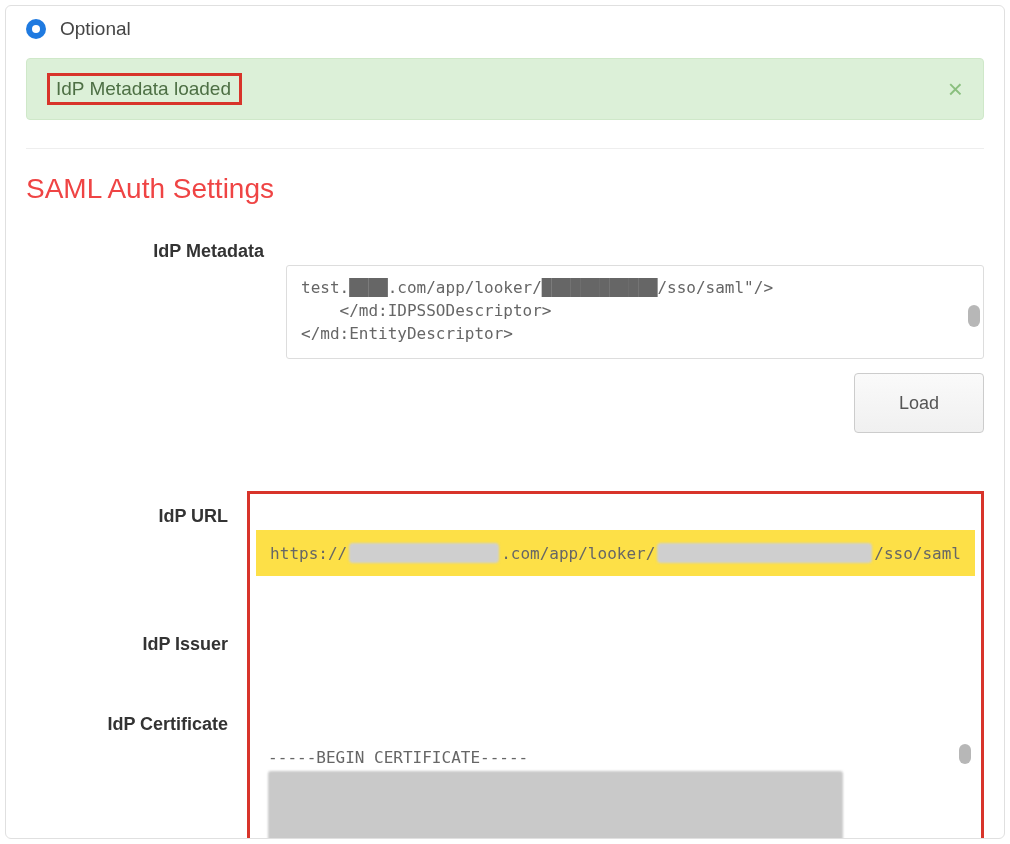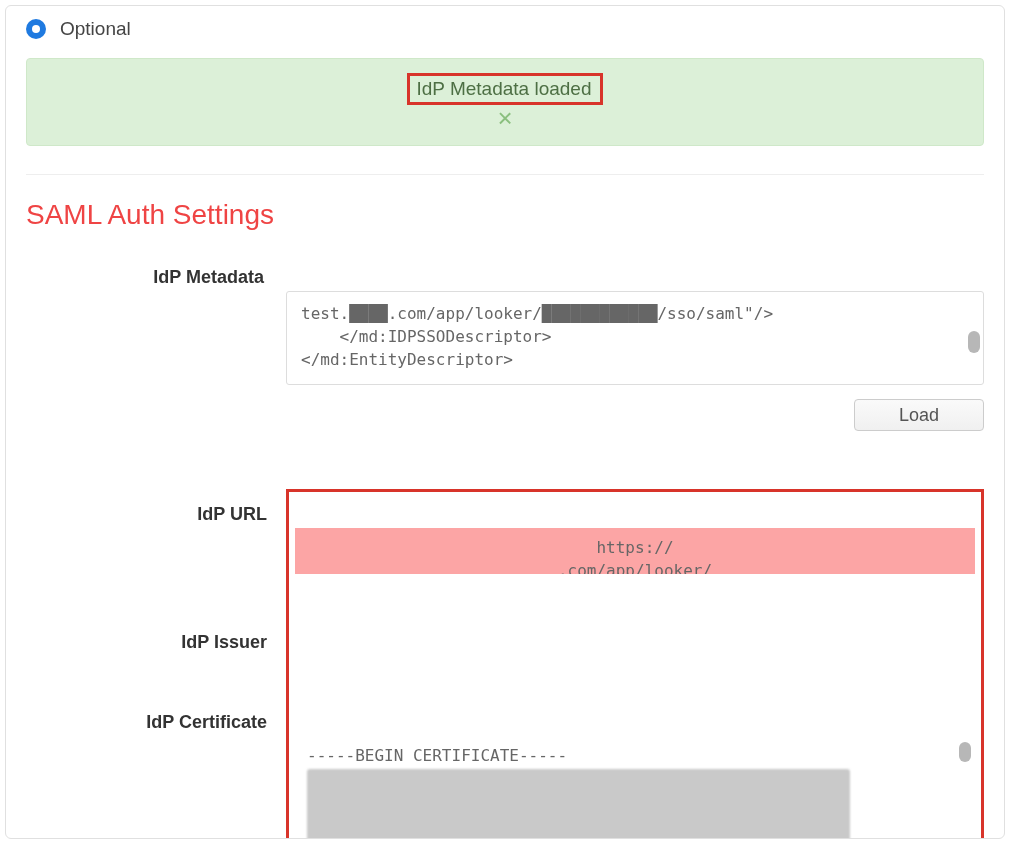--- a/index.html
+++ b/index.html
@@ -38,21 +38,20 @@
   .alert-success {
     margin:10px 20px 0 20px;
     background:#dcf0d8;
     border:1px solid #cfe8c9;
     border-radius:4px;
     padding:14px 20px;
     display:flex;
     align-items:center;
     justify-content:space-between;
     position:relative;
-    flex-direction:column;
   }
   .alert-text-box {
     border:3px solid #d8342a;
     padding:2px 8px 2px 6px;
     display:inline-block;
   }
   .alert-text { color:#4d6f44; font-size:19px; }
   .alert-close {
     color:#8abf7e;
     font-size:26px;
@@ -110,21 +109,21 @@
     padding:10px 14px;
     resize:none;
   }
   .textarea { height:94px; overflow:auto; line-height:1.45; }
   .textinput { height:46px; }
   .load-btn-row { display:flex; justify-content:flex-end; margin-top:10px; }
   .load-btn {
     background:linear-gradient(#fafafa,#f0f0f0);
     border:1px solid #ccc;
     border-radius:4px;
-    width:130px; height:32px;
+    width:130px; height:60px;
     font-size:18px; color:#555;
     cursor:pointer;
   }
   .red-box { border:3px solid #d8342a; padding:0; }
   .red-box-lg { border:3px solid #d8342a; padding:0 6px 6px 6px; }
 
   .cell-row {
     display:flex;
     align-items:flex-start;
   }
@@ -132,23 +131,22 @@
   .cell-row .form-field { flex:1; }
 
   
   .inline-input {
     width:100%; height:46px;
     border:0;
     font-family: Menlo, Consolas, monospace;
     font-size:16px; color:#666;
     padding:10px 14px;
     display:flex; align-items:center; gap:2px;
-    background:#fca5a5;
+    background:#fde047;
     overflow:hidden;
-    flex-direction:column;
   }
   .redact {
     display:inline-block;
     background:#cfcfcf;
     border-radius:4px;
     height:20px;
     filter: blur(1px);
   }
   .cert-area {
     width:100%; height:150px;

